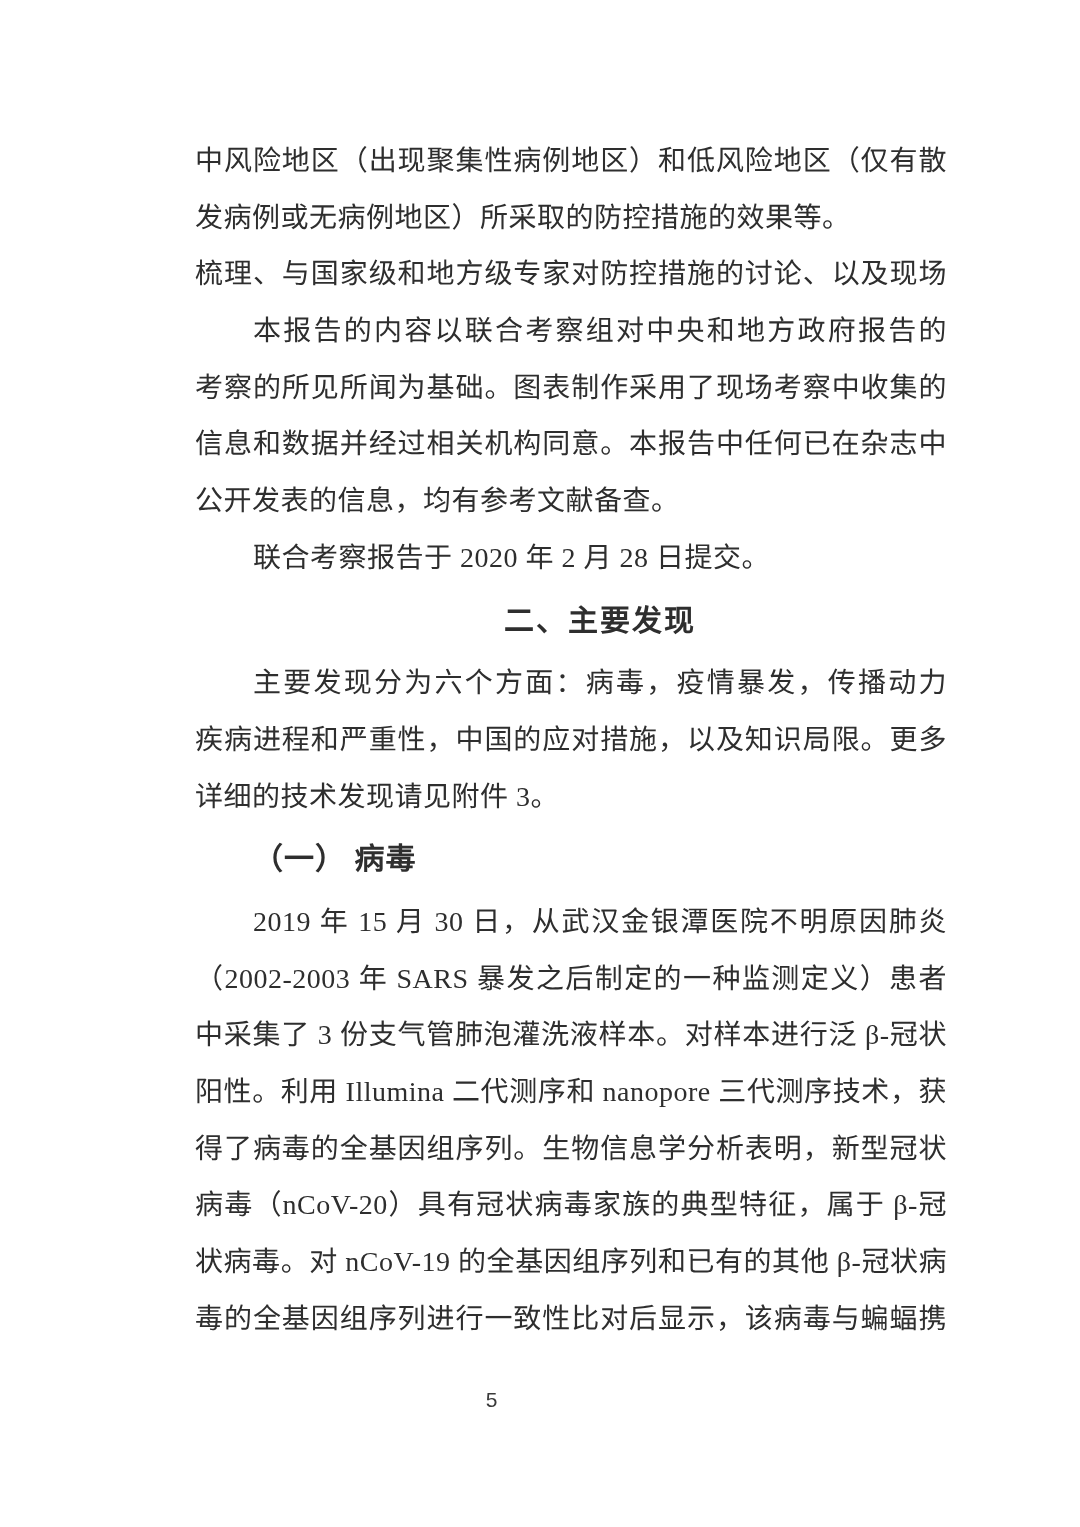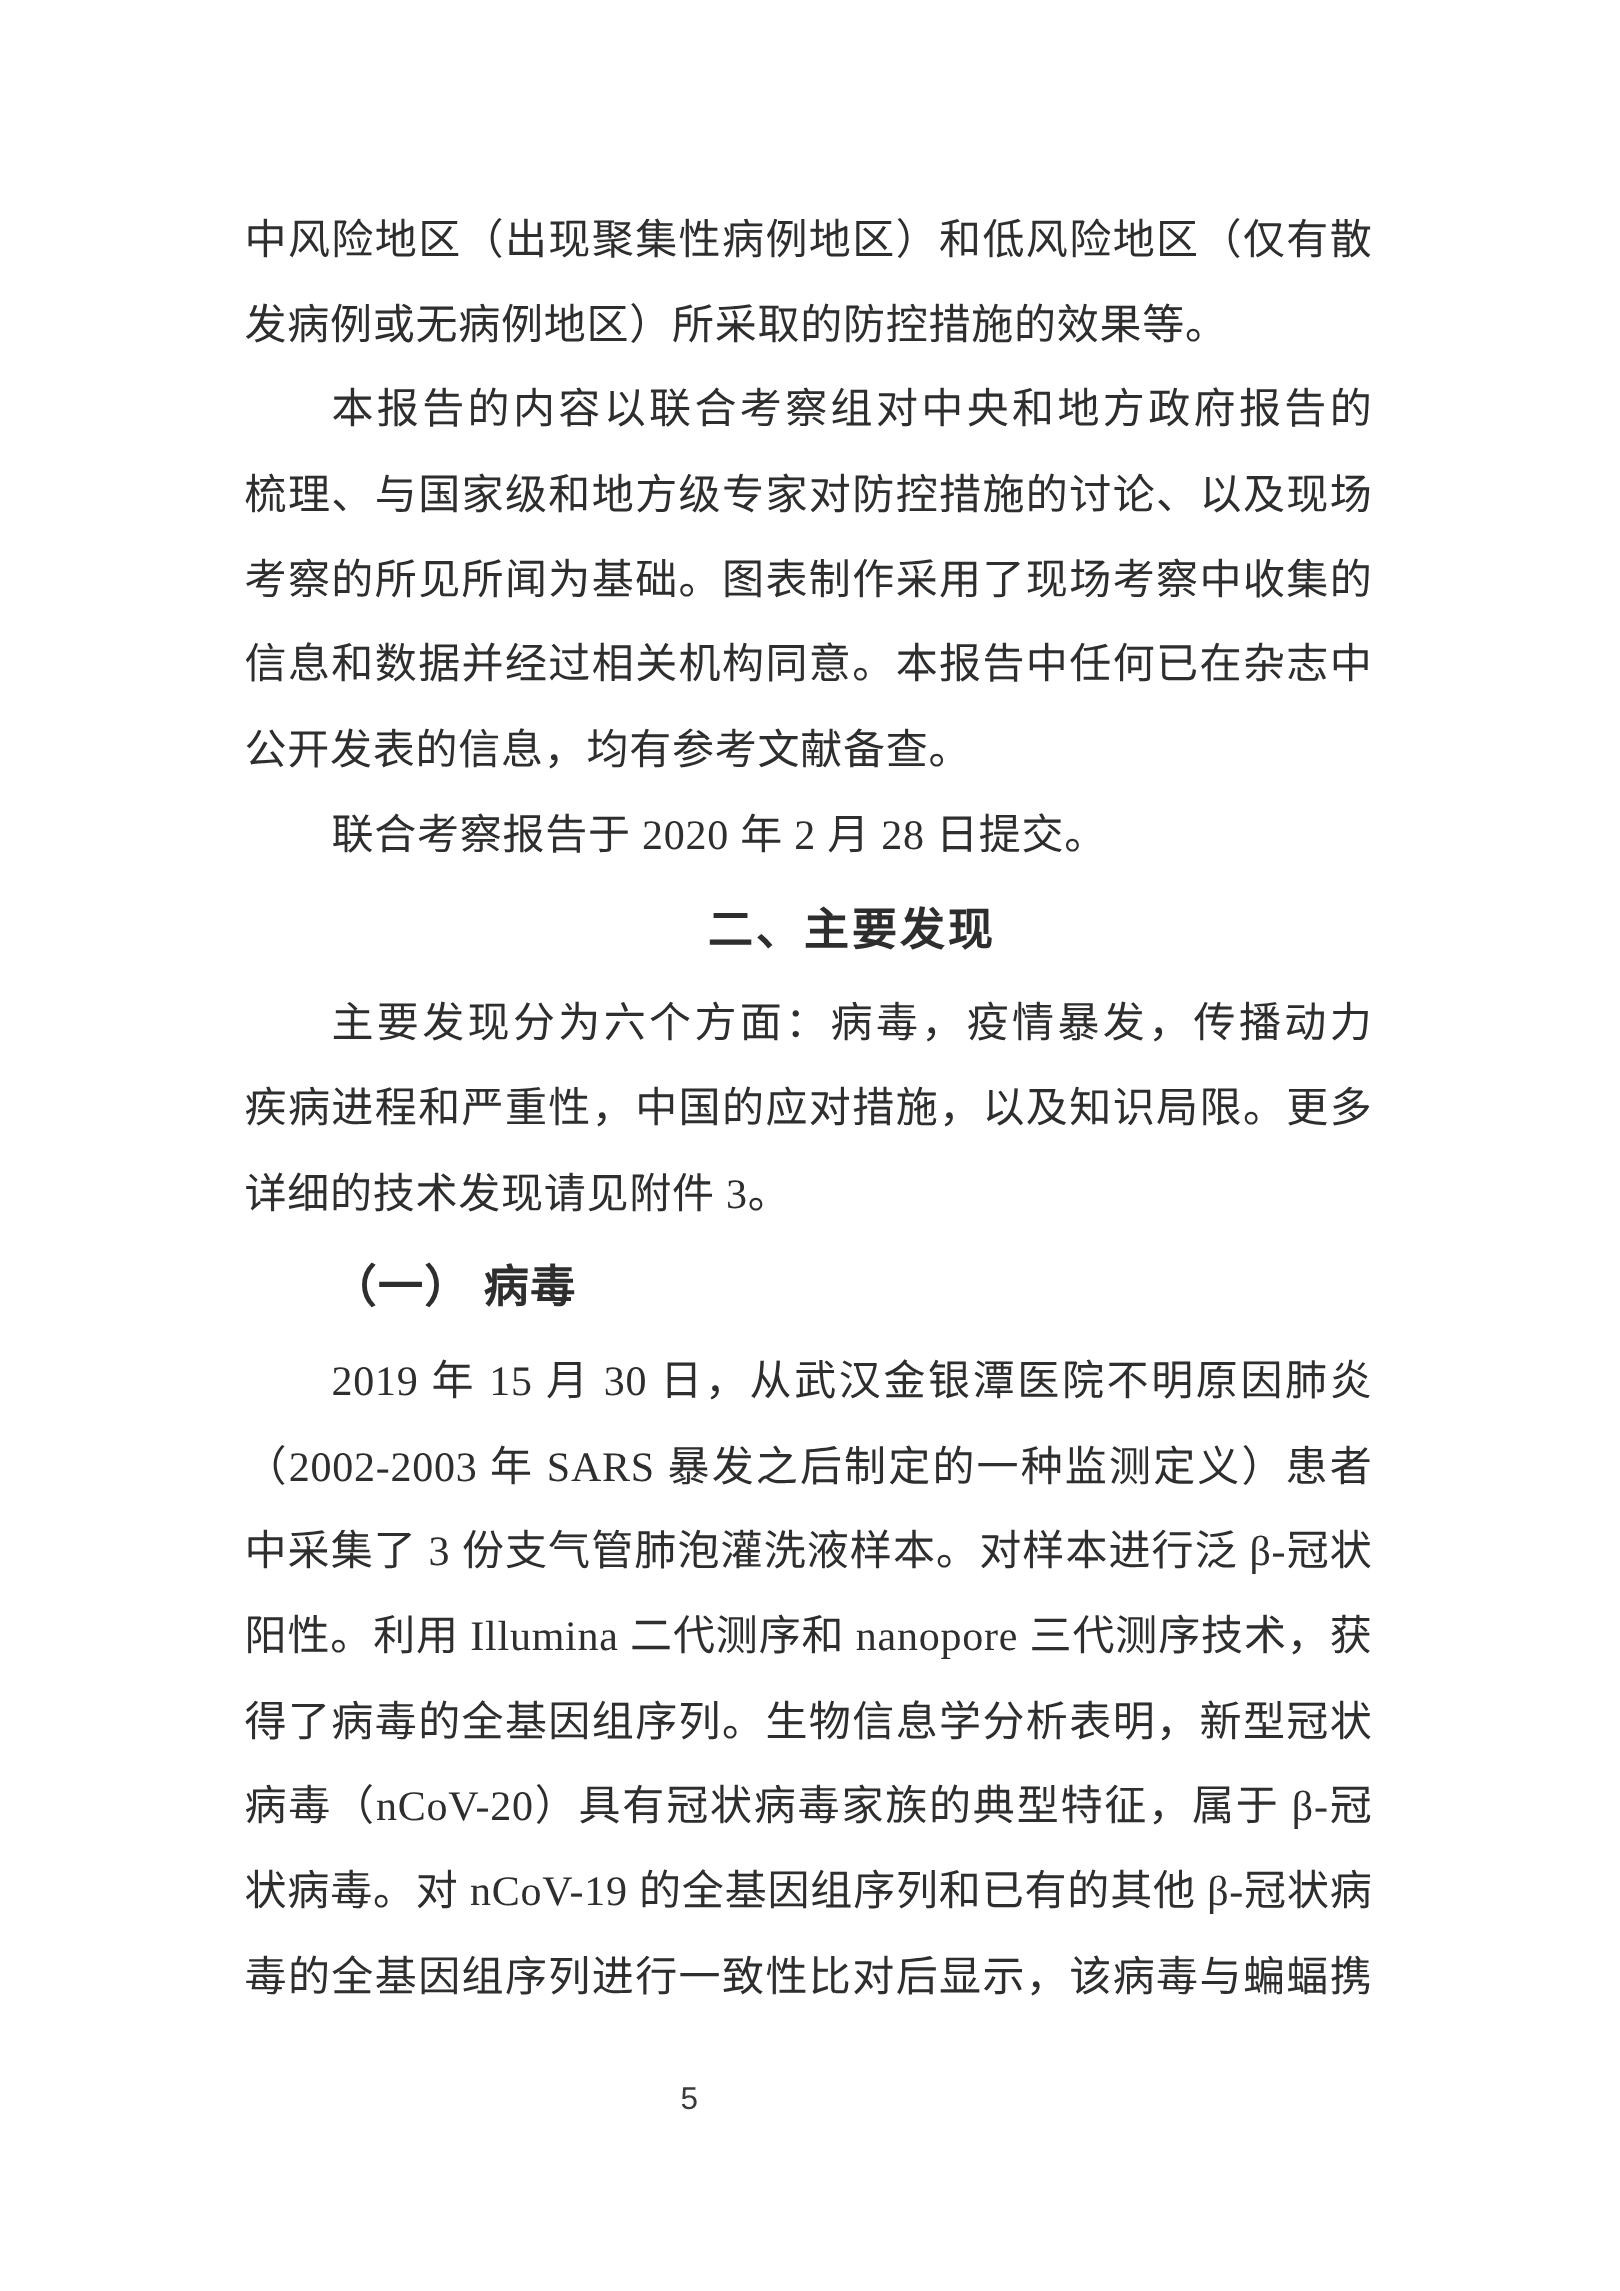--- a/index.html
+++ b/index.html
@@ -8,20 +8,21 @@
     background: #ffffff;
   }
   .page {
     position: relative;
     width: 919px;
     height: 1527px;
     background: #ffffff;
     overflow: hidden;
     font-family: "Liberation Serif", "DejaVu Serif", serif;
     color: #2e2e2e;
+    margin-left: 32px;
   }
   .text-block {
     position: absolute;
     top: 133px;
     left: 163px;
     width: 752px;
   }
   .ln {
     margin: 0;
     padding: 0;
@@ -69,22 +70,22 @@
     font-family: "Liberation Sans", "DejaVu Sans", sans-serif;
   }
 </style>
 </head>
 <body>
 
 <div class="page">
   <main class="text-block">
     <p class="ln j">中风险地区（出现聚集性病例地区）和低风险地区（仅有散</p>
     <p class="ln">发病例或无病例地区）所采取的防控措施的效果等。</p>
+    <p class="ln j">梳理、与国家级和地方级专家对防控措施的讨论、以及现场</p>
     <p class="ln j ind">本报告的内容以联合考察组对中央和地方政府报告的</p>
-    <p class="ln j">梳理、与国家级和地方级专家对防控措施的讨论、以及现场</p>
     <p class="ln j">考察的所见所闻为基础。图表制作采用了现场考察中收集的</p>
     <p class="ln j">信息和数据并经过相关机构同意。本报告中任何已在杂志中</p>
     <p class="ln">公开发表的信息，均有参考文献备查。</p>
     <p class="ln ind">联合考察报告于 2020 年 2 月 28 日提交。</p>
 
     <h2 class="hd hd-sans">二、主要发现</h2>
 
     <p class="ln j ind">主要发现分为六个方面：病毒，疫情暴发，传播动力学，</p>
     <p class="ln j">疾病进程和严重性，中国的应对措施，以及知识局限。更多</p>
     <p class="ln">详细的技术发现请见附件 3。</p>

